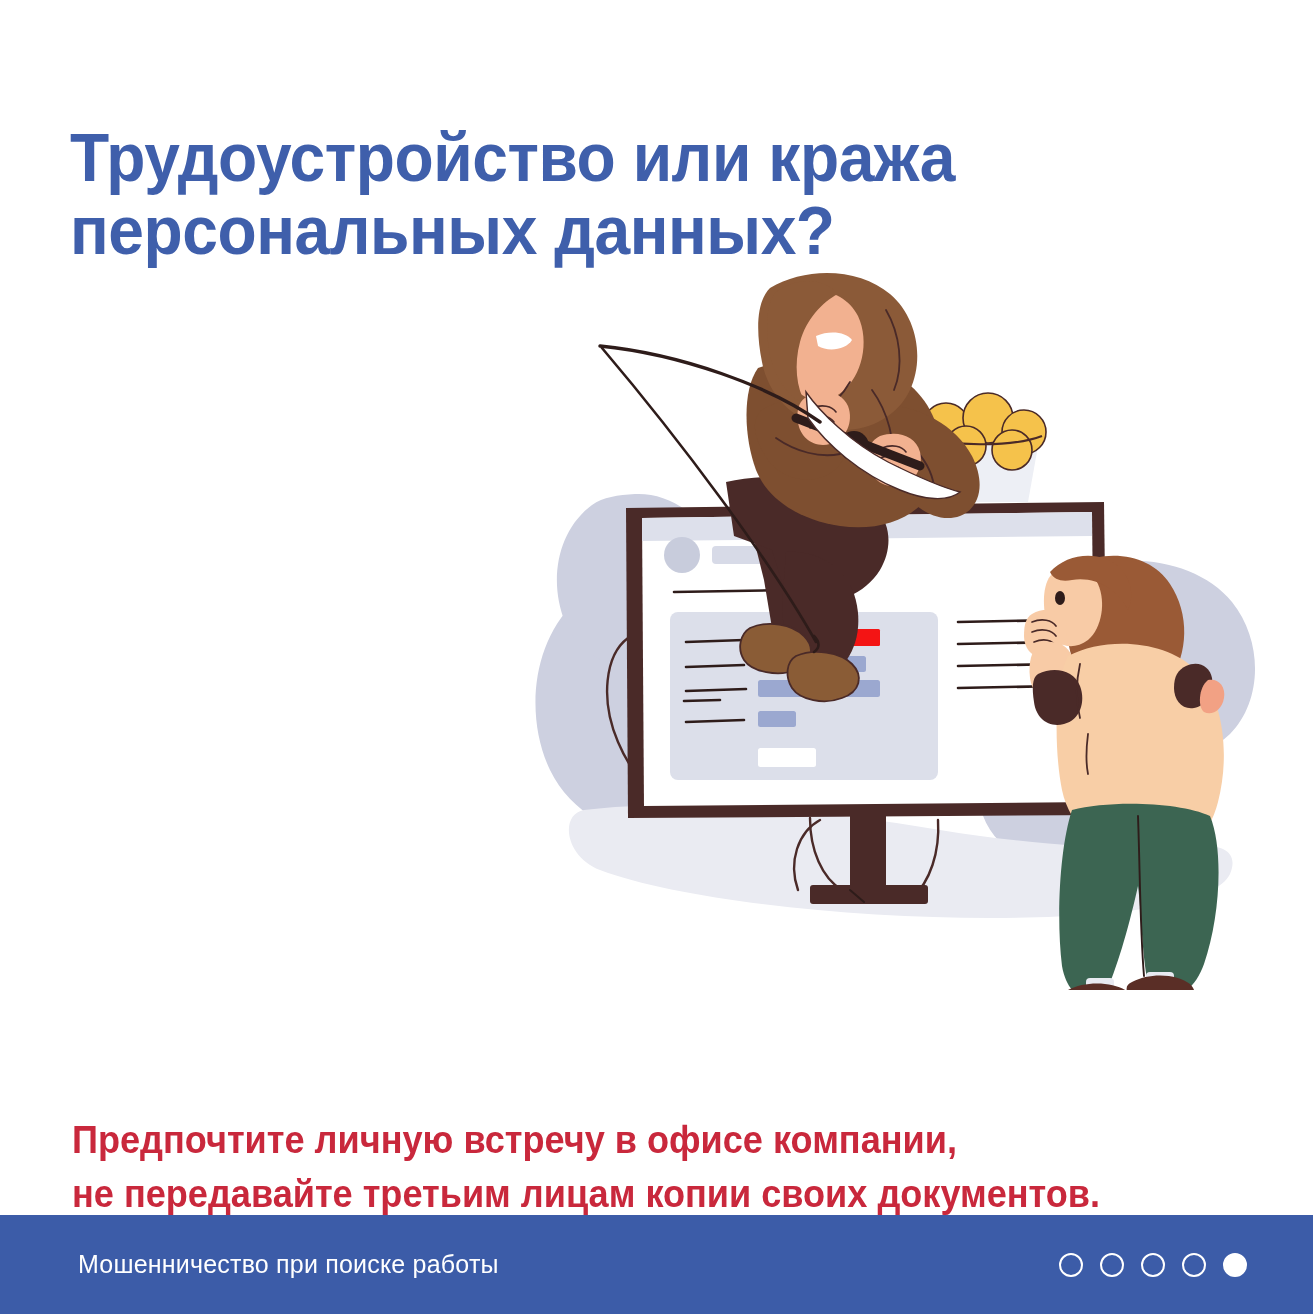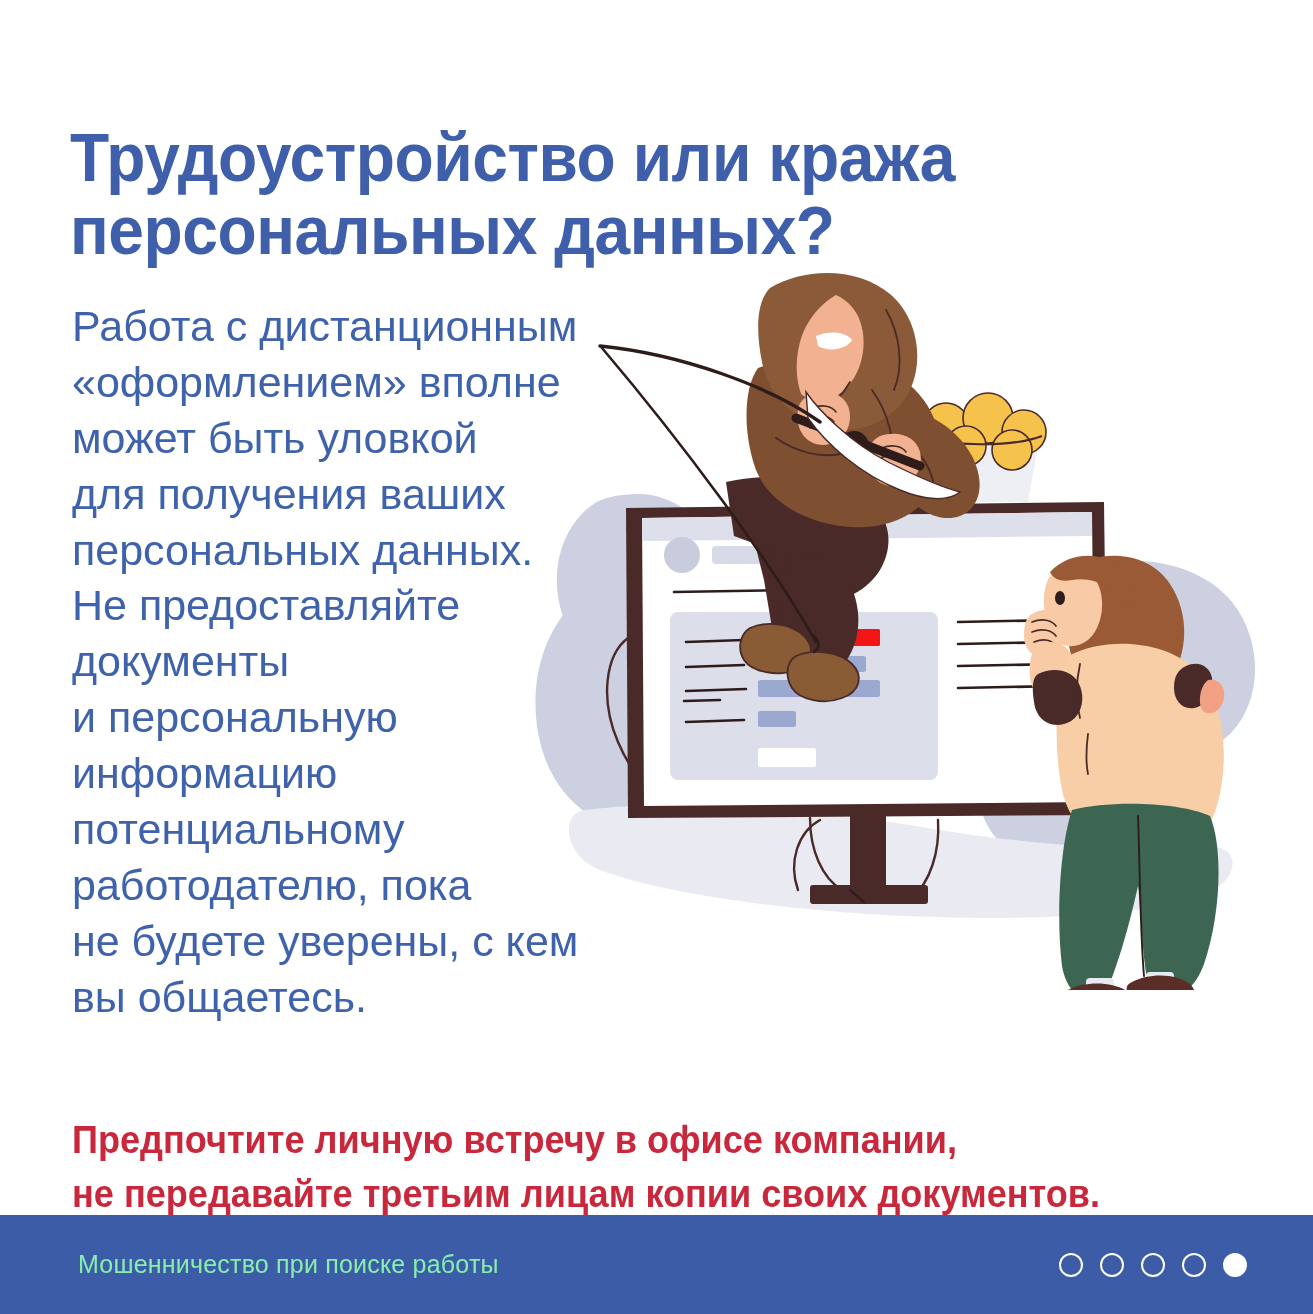--- a/index.html
+++ b/index.html
@@ -84,21 +84,21 @@
     width: 1313px;
     height: 99px;
     background: #3C5CA8;
     display: flex;
     align-items: center;
     justify-content: space-between;
     box-sizing: border-box;
     padding: 0 66px 0 78px;
   }
   #footer-label {
-    color: #86efac;
+    color: #ffffff;
     font-size: 25px;
     font-weight: normal;
     letter-spacing: 0.2px;
   }
   #pager {
     display: flex;
     align-items: center;
     gap: 17px;
   }
   .dot {
@@ -342,33 +342,20 @@
         <path d="M 612 732 C 630 722 658 724 670 734 C 680 744 674 756 656 758
                  C 634 760 612 752 608 744 C 605 738 607 734 612 732 Z" fill="#5A2E26"></path>
       </g>
 
     </svg>
   </div>
 
   <h1 id="title">Трудоустройство или кража
 персональных данных?</h1>
 
-  <p id="body-text">Работа с дистанционным
-«оформлением» вполне
-может быть уловкой
-для получения ваших
-персональных данных.
-Не предоставляйте
-документы
-и персональную
-информацию
-потенциальному
-работодателю, пока
-не будете уверены, с кем
-вы общаетесь.</p>
 
   <p id="warning">Предпочтите личную встречу в офисе компании,
 не передавайте третьим лицам копии своих документов.</p>
 
   <div id="footer">
     <span id="footer-label">Мошенничество при поиске работы</span>
     <div id="pager">
       <span class="dot"></span>
       <span class="dot"></span>
       <span class="dot"></span>

